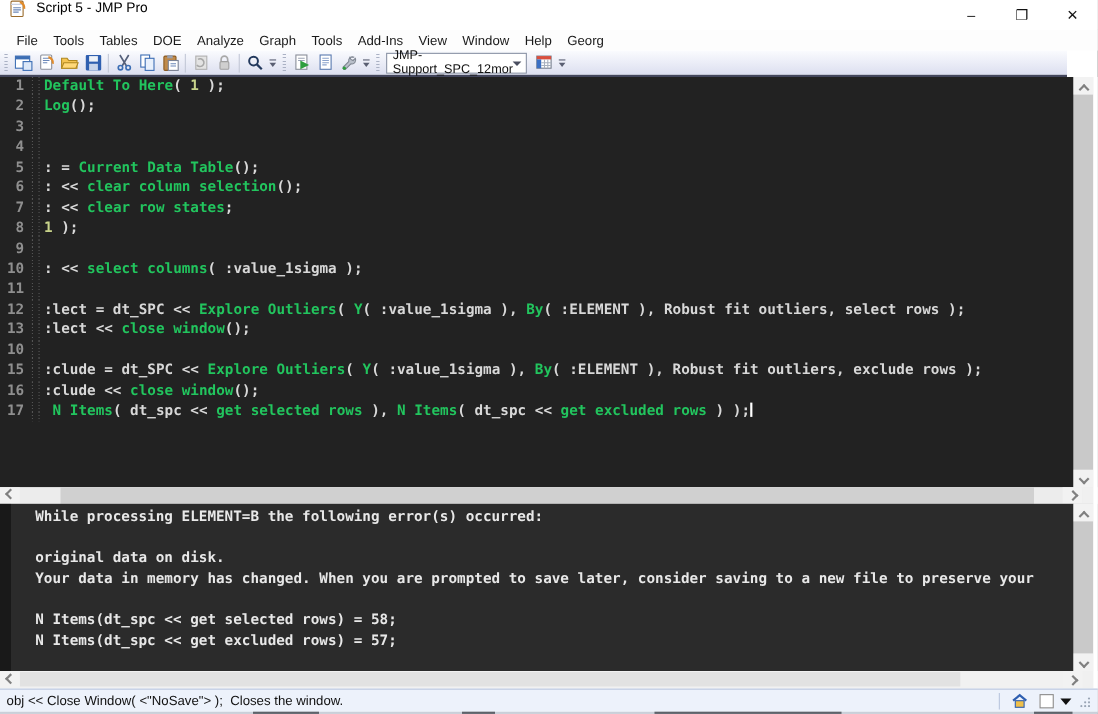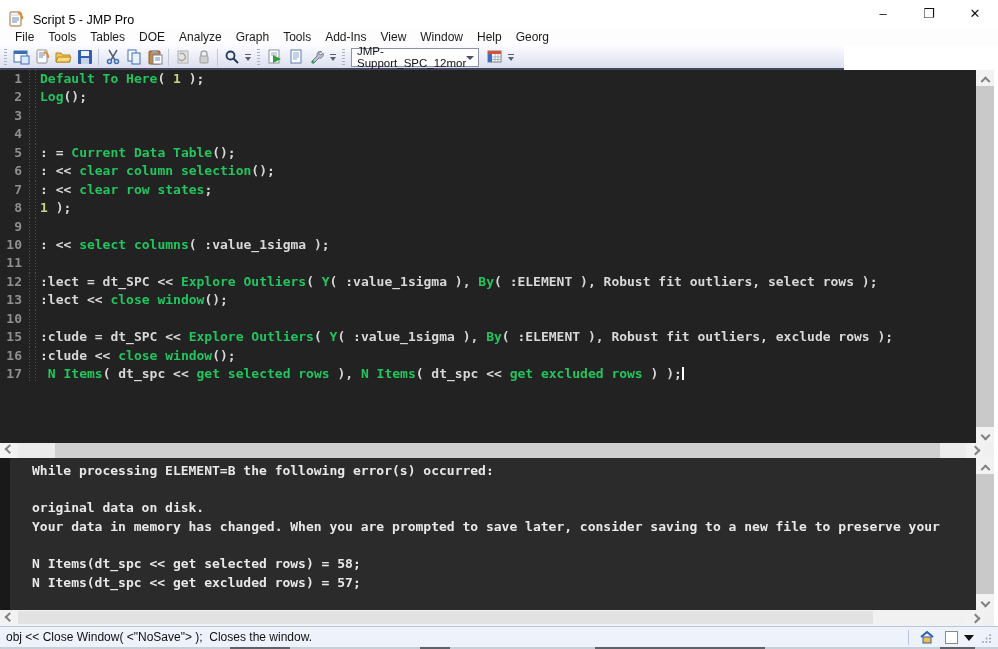--- a/index.html
+++ b/index.html
@@ -1,31 +1,31 @@
 <!DOCTYPE html>
 <html><head>
 <meta charset="utf-8">
 <style>
   * { margin:0; padding:0; box-sizing:border-box; }
   html,body { width:998px; height:649px; }
   body { font-family:"Liberation Sans", sans-serif; position:relative; background:#ffffff; overflow:hidden; }
 
   
-  .titlebar { position:absolute; top:0; left:0; width:998px; height:27px; background:#ffffff; display:flex; align-items:flex-end; }
+  .titlebar { position:absolute; top:0; left:0; width:998px; height:27px; background:#ffffff; display:flex; align-items:flex-start; }
   .app-icon { margin-left:8px; width:17px; height:16px; }
   .title-text { margin-left:8px; font-size:12.5px; color:#000; }
   .win-controls { position:absolute; right:0; top:0; height:27px; display:flex; }
   .win-btn { width:46px; height:27px; display:flex; align-items:center; justify-content:center; font-size:13px; color:#111; }
 
   
   .menubar { position:absolute; top:27px; left:0; width:998px; height:19px; background:#fdfdfd; display:flex; align-items:center; padding-left:8px; }
   .menu-item { font-size:12px; color:#1a1a1a; padding:2px 7px; }
 
   
-  .toolbar { position:absolute; top:46px; left:0; width:844px; height:24px;
+  .toolbar { position:absolute; top:46px; left:0; width:970px; height:24px;
              background:linear-gradient(#fafbfe,#dcdff0); border-bottom:2px solid #43465c;
              display:flex; align-items:center; padding-left:2px; }
   .grip { width:3px; height:16px; margin:0 4px 0 2px;
           background:repeating-linear-gradient(to bottom,#aab1c4 0 1px,transparent 1px 3px); }
   .tbtn { width:21px; height:19px; display:flex; align-items:center; justify-content:center; }
   .tsep { width:1px; height:17px; background:#c3c8d6; margin:0 3px; }
   .overflow { display:flex; flex-direction:column; align-items:center; justify-content:center; width:11px; height:19px; margin-right:2px; }
   .overflow .bar { width:6px; height:1px; background:#5a5f72; margin-bottom:2px; }
   .overflow .chev { width:0; height:0; border-left:3px solid transparent; border-right:3px solid transparent; border-top:4px solid #5a5f72; }
   .combo { width:128px; height:19px; background:#ffffff; border:1px solid #8a93a6; display:flex; align-items:center;

